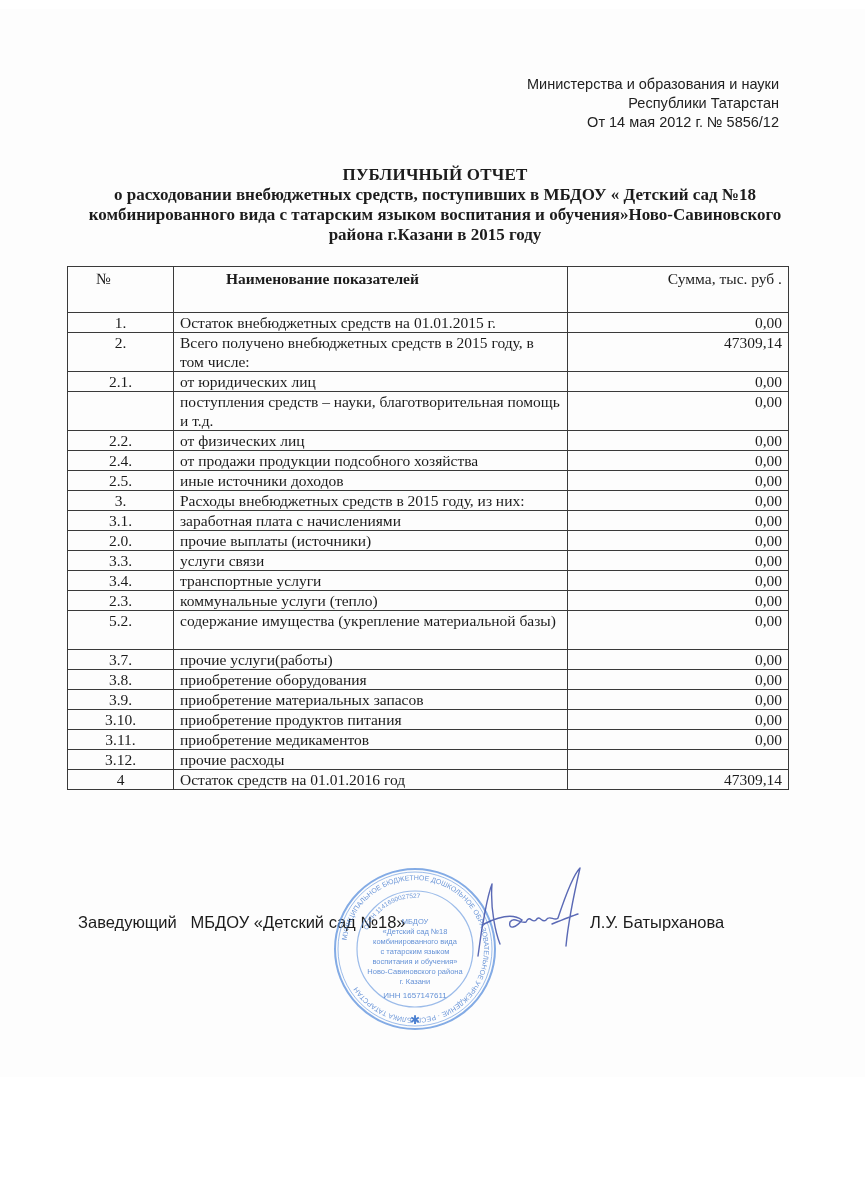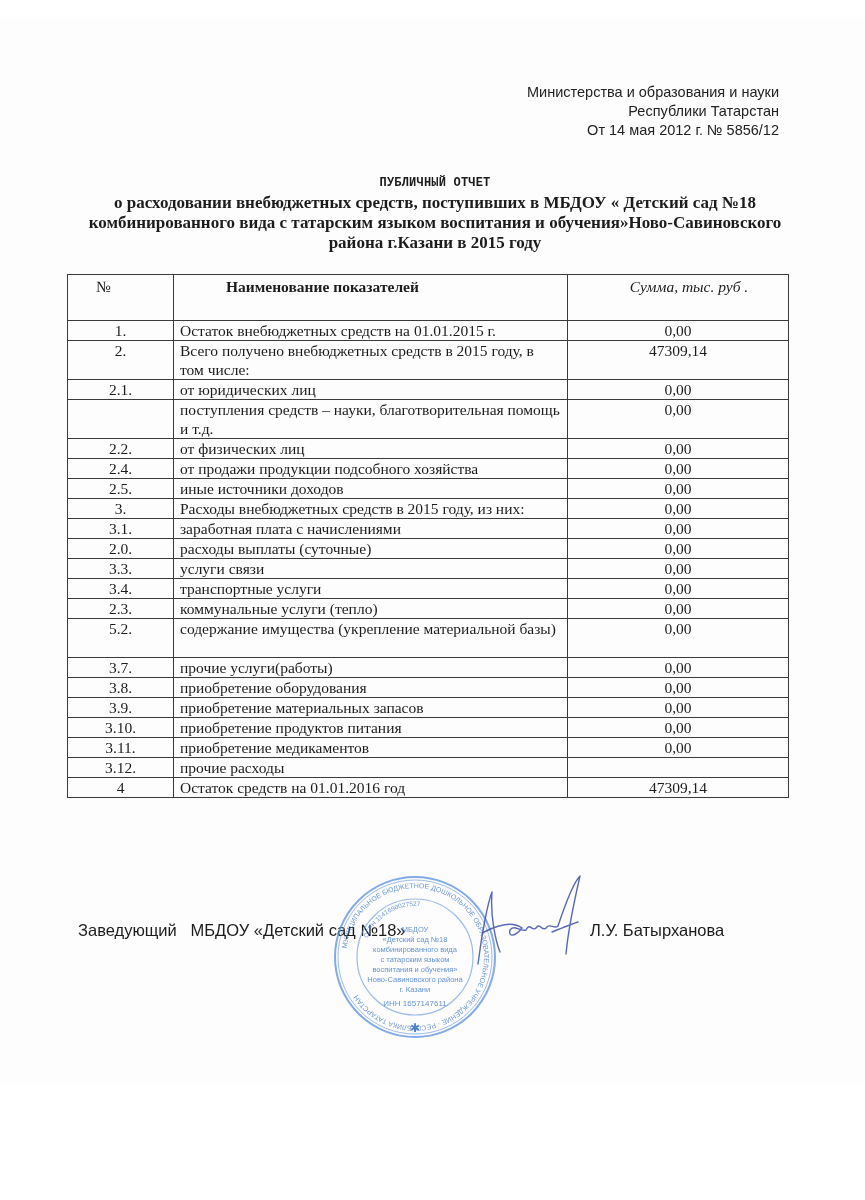--- a/index.html
+++ b/index.html
@@ -1,47 +1,47 @@
 <!DOCTYPE html>
 <html><head>
   <meta charset="utf-8">
   <style>
     html, body { margin: 0; padding: 0; }
     body {
       width: 865px; height: 1200px; background: #ffffff; position: relative; overflow: hidden;
       color: #1a1a1a;
     }
-    .page { position: absolute; left: 0; top: 17px; width: 865px; height: 1068px; background: #fdfdfd; }
+    .page { position: absolute; left: 0; top: 9px; width: 865px; height: 1068px; background: #fdfdfd; }
     .header-block {
       position: absolute; right: 86px; top: 66px; text-align: right;
       font-family: "Liberation Sans", sans-serif; font-size: 14.5px; line-height: 19px; color: #222;
     }
     .title-block {
       position: absolute; left: 40px; width: 790px; top: 156px; text-align: center;
       font-family: "Liberation Serif", serif; font-weight: bold; font-size: 17px; line-height: 20px; color: #1c1c1c;
     }
-    .title-block .main-title { font-size: 12px; letter-spacing: 0.2px; font-family: Liberation Mono, monospace; }
+    .title-block .main-title { font-size: 17px; letter-spacing: 0.2px; }
     table.report {
       position: absolute; left: 67px; top: 257px; width: 721px;
       border-collapse: collapse; table-layout: fixed;
       font-family: "Liberation Serif", serif; font-size: 15.5px; color: #1c1c1c;
     }
     table.report col.c1 { width: 106px; }
     table.report col.c2 { width: 394px; }
     table.report col.c3 { width: 221px; }
     table.report td, table.report th {
       border: 1px solid #3a3a3a; padding: 0 6px; vertical-align: top; line-height: 19px;
       font-weight: normal;
     }
     table.report th { height: 43px; padding-top: 2px; }
     table.report th.h-num { text-align: left; padding-left: 28px; }
     table.report th.h-name { text-align: left; padding-left: 52px; font-weight: bold; }
-    table.report th.h-sum { text-align: center; padding-left: 28px; font-style: italic; }
+    table.report th.h-sum { text-align: right; padding-left: 28px; }
     table.report td.num { text-align: center; }
-    table.report td.val { text-align: center; }
+    table.report td.val { text-align: right; }
     table.report tr.row td { height: 19px; }
     table.report tr.row.tall td { height: 38px; }
     .signature-line {
       position: absolute; left: 78px; top: 904px; width: 700px;
       font-family: "Liberation Sans", sans-serif; font-size: 16.5px; color: #1c1c1c;
     }
     .signature-line .position { position: absolute; left: 0; top: 0; white-space: pre; }
     .signature-line .name { position: absolute; left: 512px; top: 0; }
     .stamp { position: absolute; left: 330px; top: 855px; width: 170px; height: 170px; }
     .signature { position: absolute; left: 470px; top: 855px; width: 120px; height: 100px; }
@@ -119,21 +119,21 @@
           <td class="name">Расходы внебюджетных средств в 2015 году, из них:</td>
           <td class="val">0,00</td>
         </tr>
         <tr class="row">
           <td class="num">3.1.</td>
           <td class="name">заработная плата с начислениями</td>
           <td class="val">0,00</td>
         </tr>
         <tr class="row">
           <td class="num">2.0.</td>
-          <td class="name">расходы выплаты (суточные)</td>
+          <td class="name">прочие выплаты (источники)</td>
           <td class="val">0,00</td>
         </tr>
         <tr class="row">
           <td class="num">3.3.</td>
           <td class="name">услуги связи</td>
           <td class="val">0,00</td>
         </tr>
         <tr class="row">
           <td class="num">3.4.</td>
           <td class="name">транспортные услуги</td>

